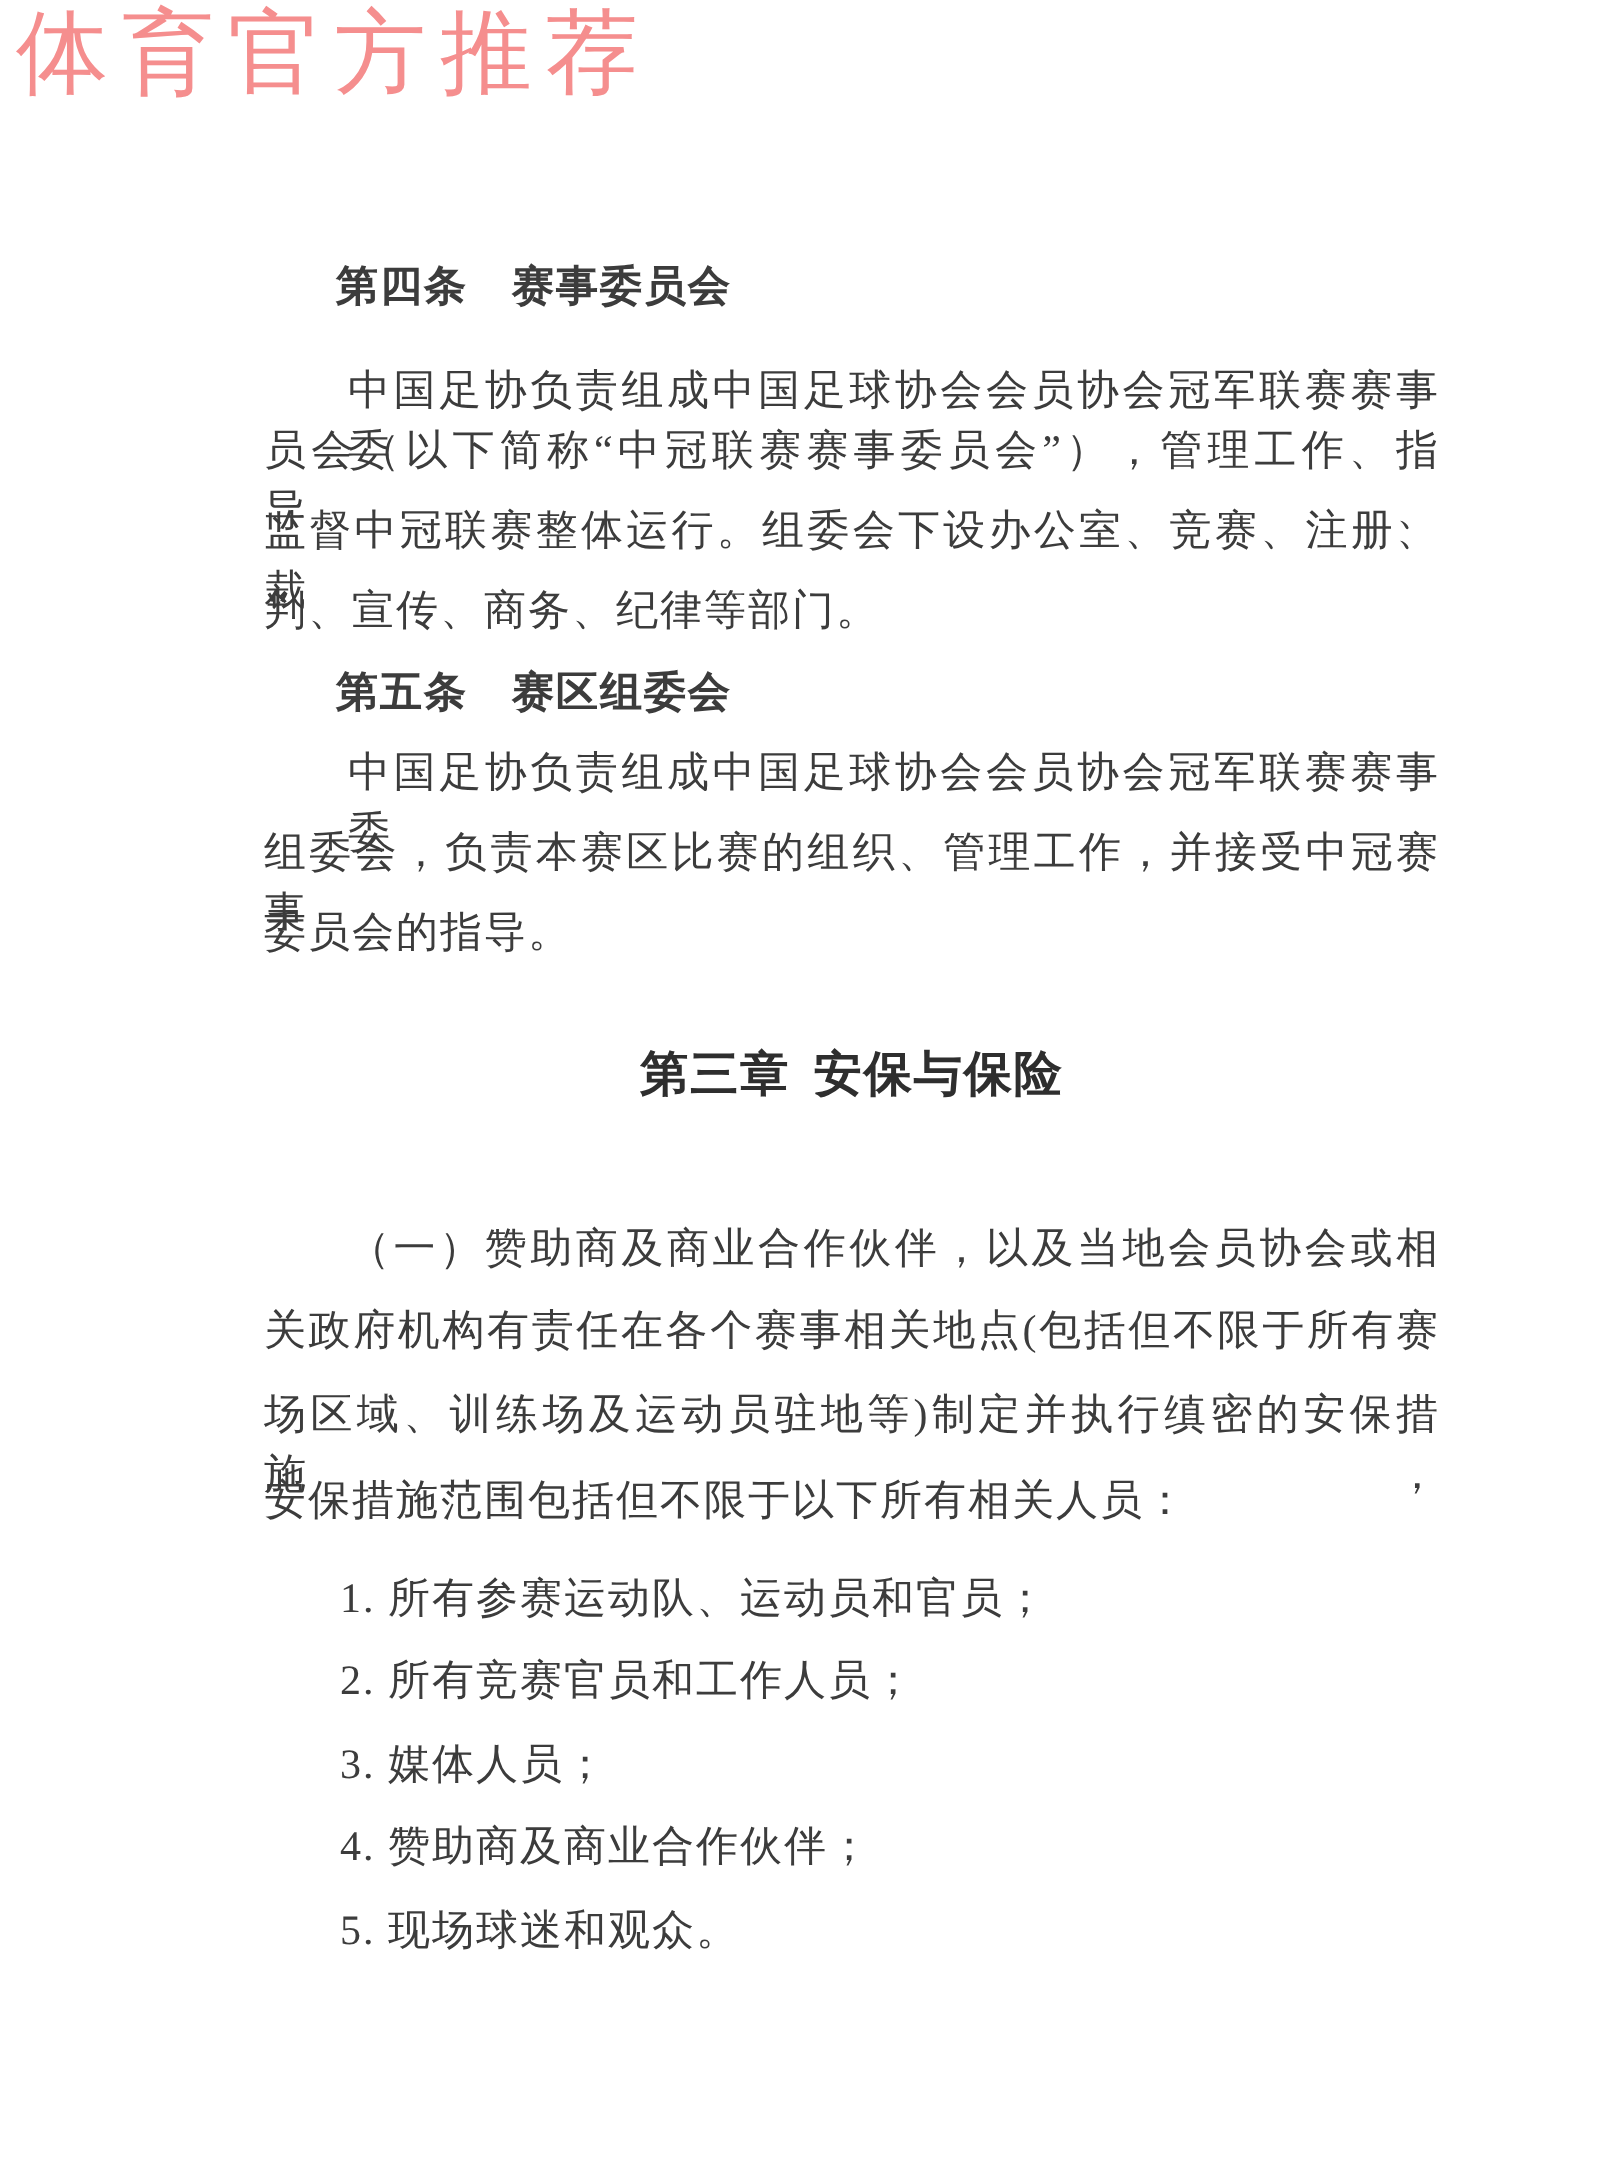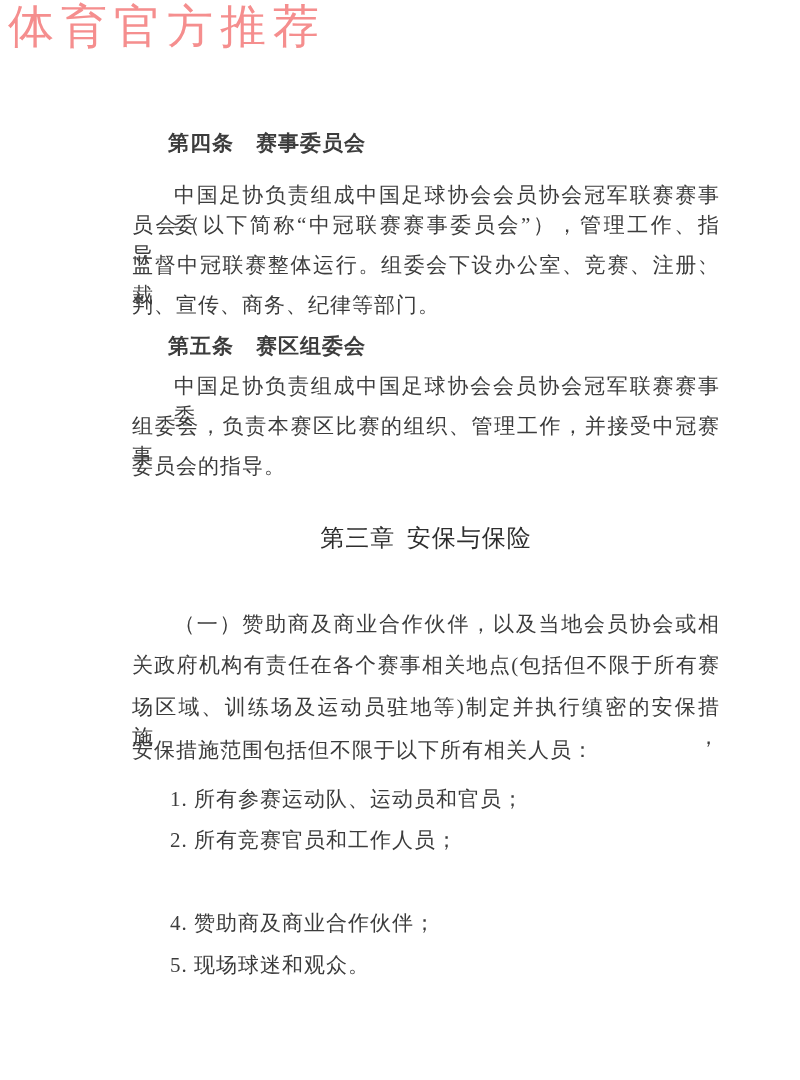--- a/index.html
+++ b/index.html
@@ -63,21 +63,21 @@
   }
   
   .list {
     padding-left: 38px;
     width: calc(100% - 38px);
   }
   
   .h-chapter {
     text-align: center;
     font-family: "Liberation Sans", "DejaVu Sans", sans-serif;
-    font-weight: normal;
+    font-weight: bold;
     font-size: 24px;
     color: #2e2e2e;
     letter-spacing: 1px;
     word-spacing: 4px;
     height: 34px;
     line-height: 34px;
   }
 </style>
 </head>
 <body>
@@ -114,19 +114,20 @@
     <div class="line just" style="top:650px">关政府机构有责任在各个赛事相关地点(包括但不限于所有赛</div>
 
     <div class="line just" style="top:692px">场区域、训练场及运动员驻地等)制定并执行缜密的安保措施，</div>
 
     <div class="line" style="top:735px">安保措施范围包括但不限于以下所有相关人员：</div>
 
     <div class="line list" style="top:784px">1. 所有参赛运动队、运动员和官员；</div>
 
     <div class="line list" style="top:825px">2. 所有竞赛官员和工作人员；</div>
 
+    <div class="line list" style="top:867px">3. 媒体人员；</div>
 
     <div class="line list" style="top:908px">4. 赞助商及商业合作伙伴；</div>
 
     <div class="line list" style="top:950px">5. 现场球迷和观众。</div>
 
   </div>
 </div>
 
 </body></html>

